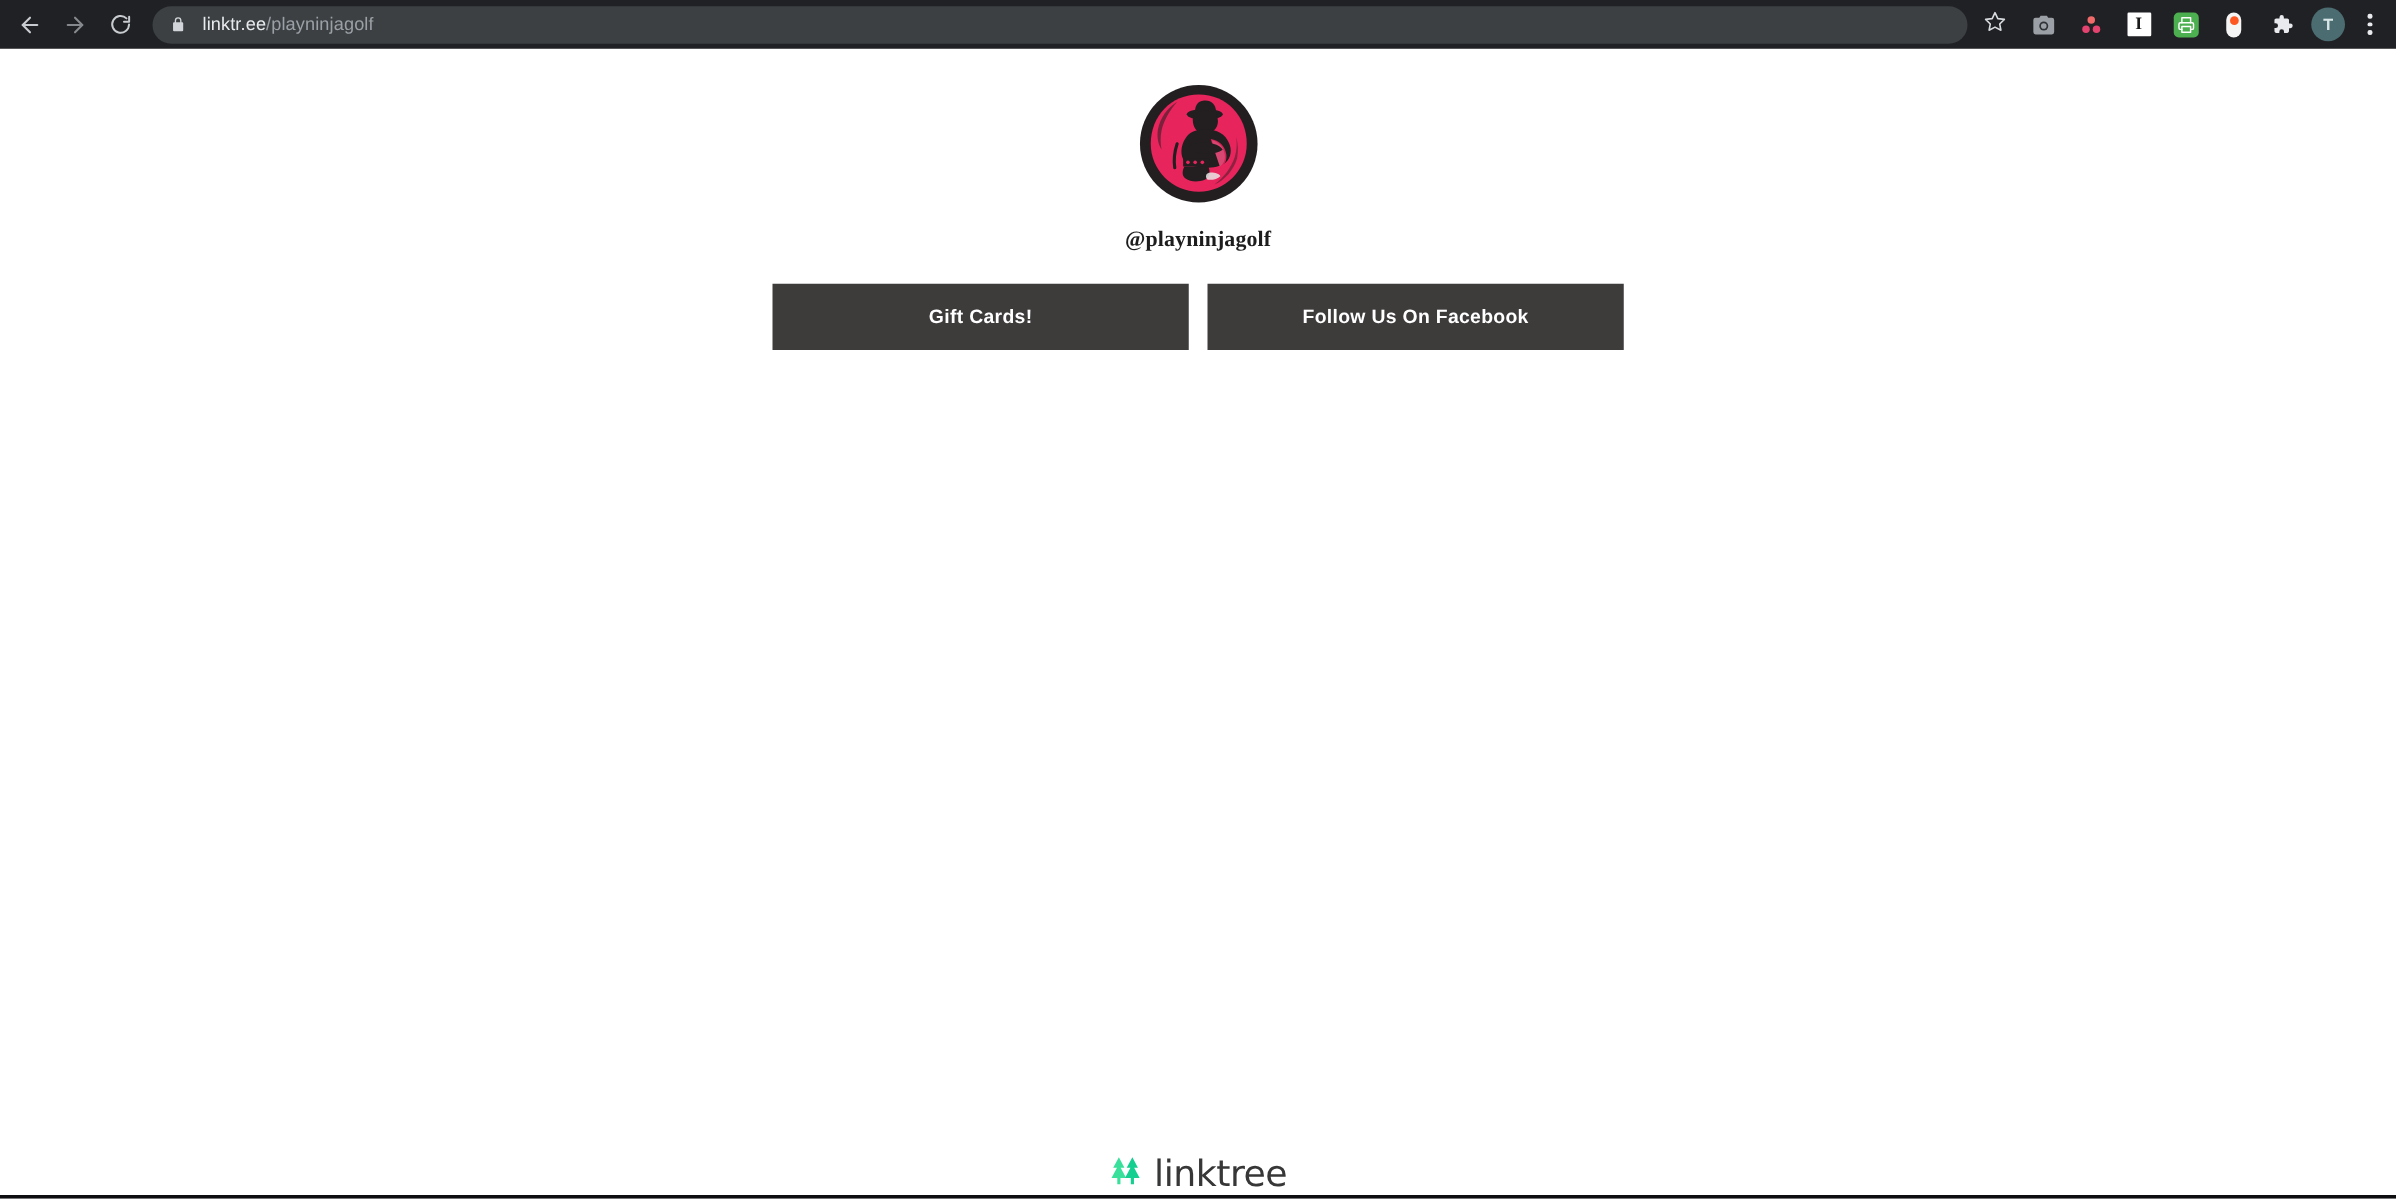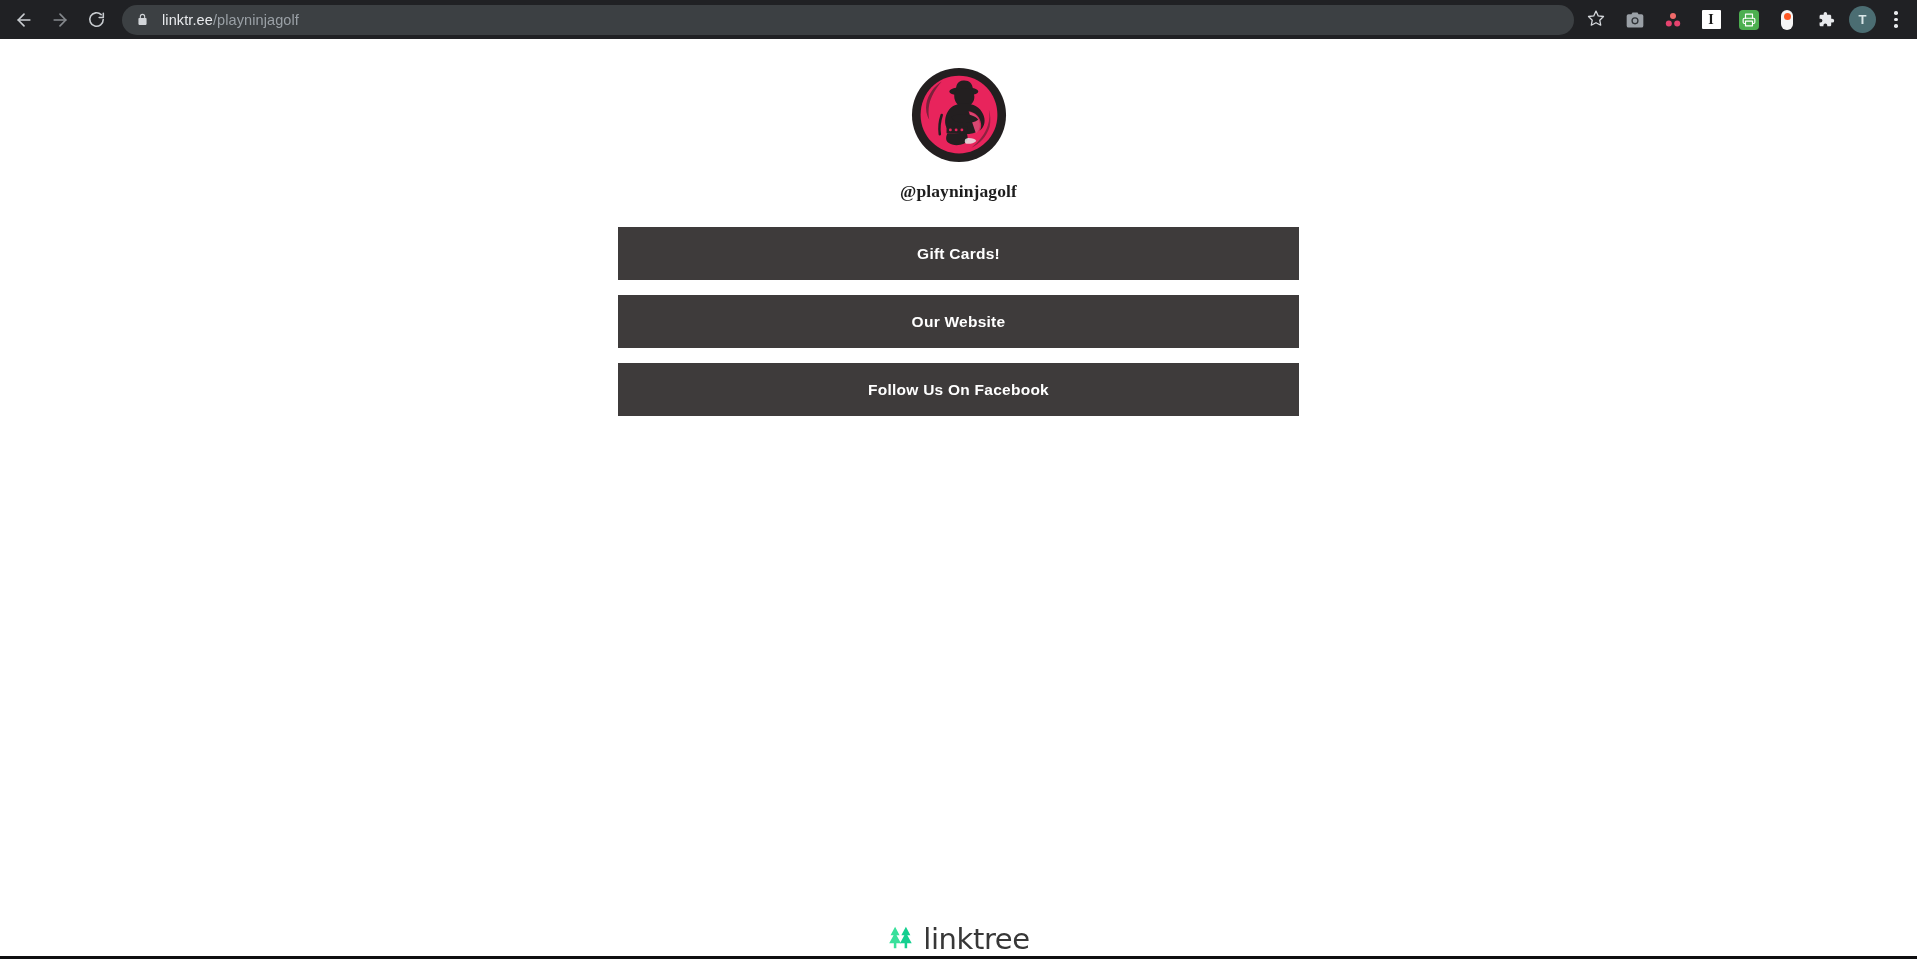--- a/index.html
+++ b/index.html
@@ -205,21 +205,21 @@
     font-weight: bold;
     color: #1d1d1d;
     letter-spacing: 0.1px;
     font-family: Liberation Serif, serif;
   }
 
   .links-list {
     margin-top: 25px;
     width: 681px;
     display: flex;
-    flex-direction: column;
+    flex-direction: row;
     gap: 15px;
     justify-content: center;
   }
   .link-button {
     width: 681px;
     height: 53px;
     background: #3e3b3b;
     display: flex;
     align-items: center;
     justify-content: center;
@@ -406,23 +406,20 @@
       </svg>
     </div>
 
     <div class="profile-name">@playninjagolf</div>
 
     <div class="links-list">
       <div class="link-button">
         <span class="link-button-label">Gift Cards!</span>
       </div>
       <div class="link-button">
-        <span class="link-button-label">Our Website</span>
-      </div>
-      <div class="link-button">
         <span class="link-button-label">Follow Us On Facebook</span>
       </div>
     </div>
   </div>
 
   <div class="footer-brand">
     <span class="brand-mark">
       <svg width="27" height="27" viewBox="0 0 32 32">
         <path d="M9.6 3.2 4.2 13.3h3.6L2.6 22.9h5.5v5.9h3V22.9h5.4l-5.2-9.6h3.6z" fill="#39e09b"></path>
         <path d="M22.4 3.2 17 13.3h3.6l-5.2 9.6h5.5v5.9h3V22.9h5.4l-5.2-9.6h3.6z" fill="#14cf8f"></path>

